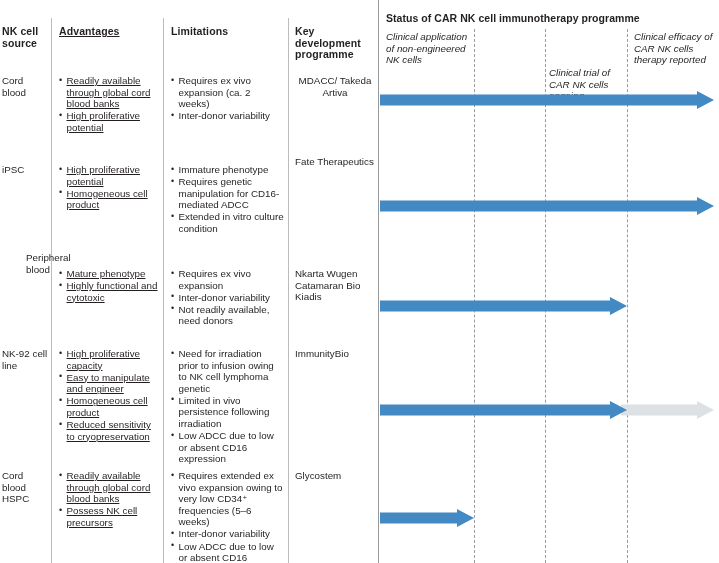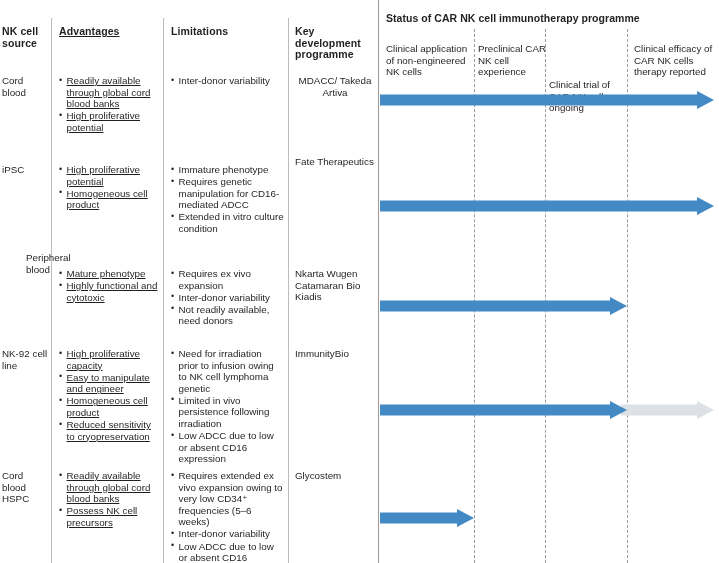--- a/index.html
+++ b/index.html
@@ -32,21 +32,21 @@
   ul.blist li{position:relative;padding-left:7.5px;margin:0 0 0.5px 0;}
   ul.blist li:before{
     content:"\2022";position:absolute;left:0;top:-0.5px;font-size:9px;
   }
 
   
   #status-panel{position:absolute;left:378px;top:0;width:341px;height:563px;}
   #status-panel .lborder{position:absolute;left:0;top:0;bottom:0;width:1px;background:#9a9a9a;}
   #status-title{position:absolute;left:8px;top:12px;font-weight:bold;font-size:10.5px;
                 letter-spacing:.05px;white-space:nowrap;}
-  .stat-hdr{position:absolute;top:43px;font-size:9.8px;line-height:11.6px;}
+  .stat-hdr{position:absolute;top:31px;font-size:9.8px;line-height:11.6px;font-style:italic;}
   .sh1{left:8px;width:90px;}
   .sh2{left:100px;width:70px;}
   .sh3{left:171px;width:70px;margin-top:36px;}
   .sh4{left:256px;width:82px;}
 
   .dash{position:absolute;top:29px;bottom:0;width:0;
         border-left:1px dashed #9b9b9b;}
   .d1{left:96px;} .d2{left:167px;} .d3{left:249px;}
 
   .arrow{position:absolute;height:0;}
@@ -72,20 +72,21 @@
     <div id="rows-host">
         <div class="cell col-src body-txt" style="top: 75px;">Cord blood</div>
         <div class="cell col-adv body-txt" style="top: 75px;">
           <ul class="blist">
             <li>Readily available through global cord blood banks</li>
             <li>High proliferative potential</li>
           </ul>
         </div>
         <div class="cell col-lim body-txt" style="top: 75px;">
           <ul class="blist">
+            <li>Requires ex vivo expansion (ca. 2 weeks)</li>
             <li>Inter-donor variability</li>
           </ul>
         </div>
         <div class="cell col-prog body-txt" style="top: 75px; text-align: center;">MDACC/ Takeda Artiva</div>
         <div class="cell col-src body-txt" style="top: 164px;">iPSC</div>
         <div class="cell col-adv body-txt" style="top: 164px;">
           <ul class="blist">
             <li>High proliferative potential</li>
             <li>Homogeneous cell product</li>
           </ul>
@@ -147,21 +148,20 @@
         <div class="cell col-prog body-txt" style="top: 470px;">Glycostem</div>
       </div>
   </div>
 
   <div id="status-panel">
     <div class="lborder"></div>
 
     <div id="status-title">Status of CAR NK cell immunotherapy programme</div>
 
     <div class="stat-hdr sh1">Clinical application of non-engineered NK cells</div>
-    <div class="stat-hdr sh2">Preclinical CAR NK cell experience</div>
     <div class="stat-hdr sh3">Clinical trial of CAR NK cells ongoing</div>
     <div class="stat-hdr sh4">Clinical efficacy of CAR NK cells therapy reported</div>
 
     <div class="dash d1"></div>
     <div class="dash d2"></div>
     <div class="dash d3"></div>
 
     <div id="arrows-host">
         <div class="arrow" style="left: 2px; top: 90px;">
           <svg width="336" height="20" viewBox="0 0 336 20">

